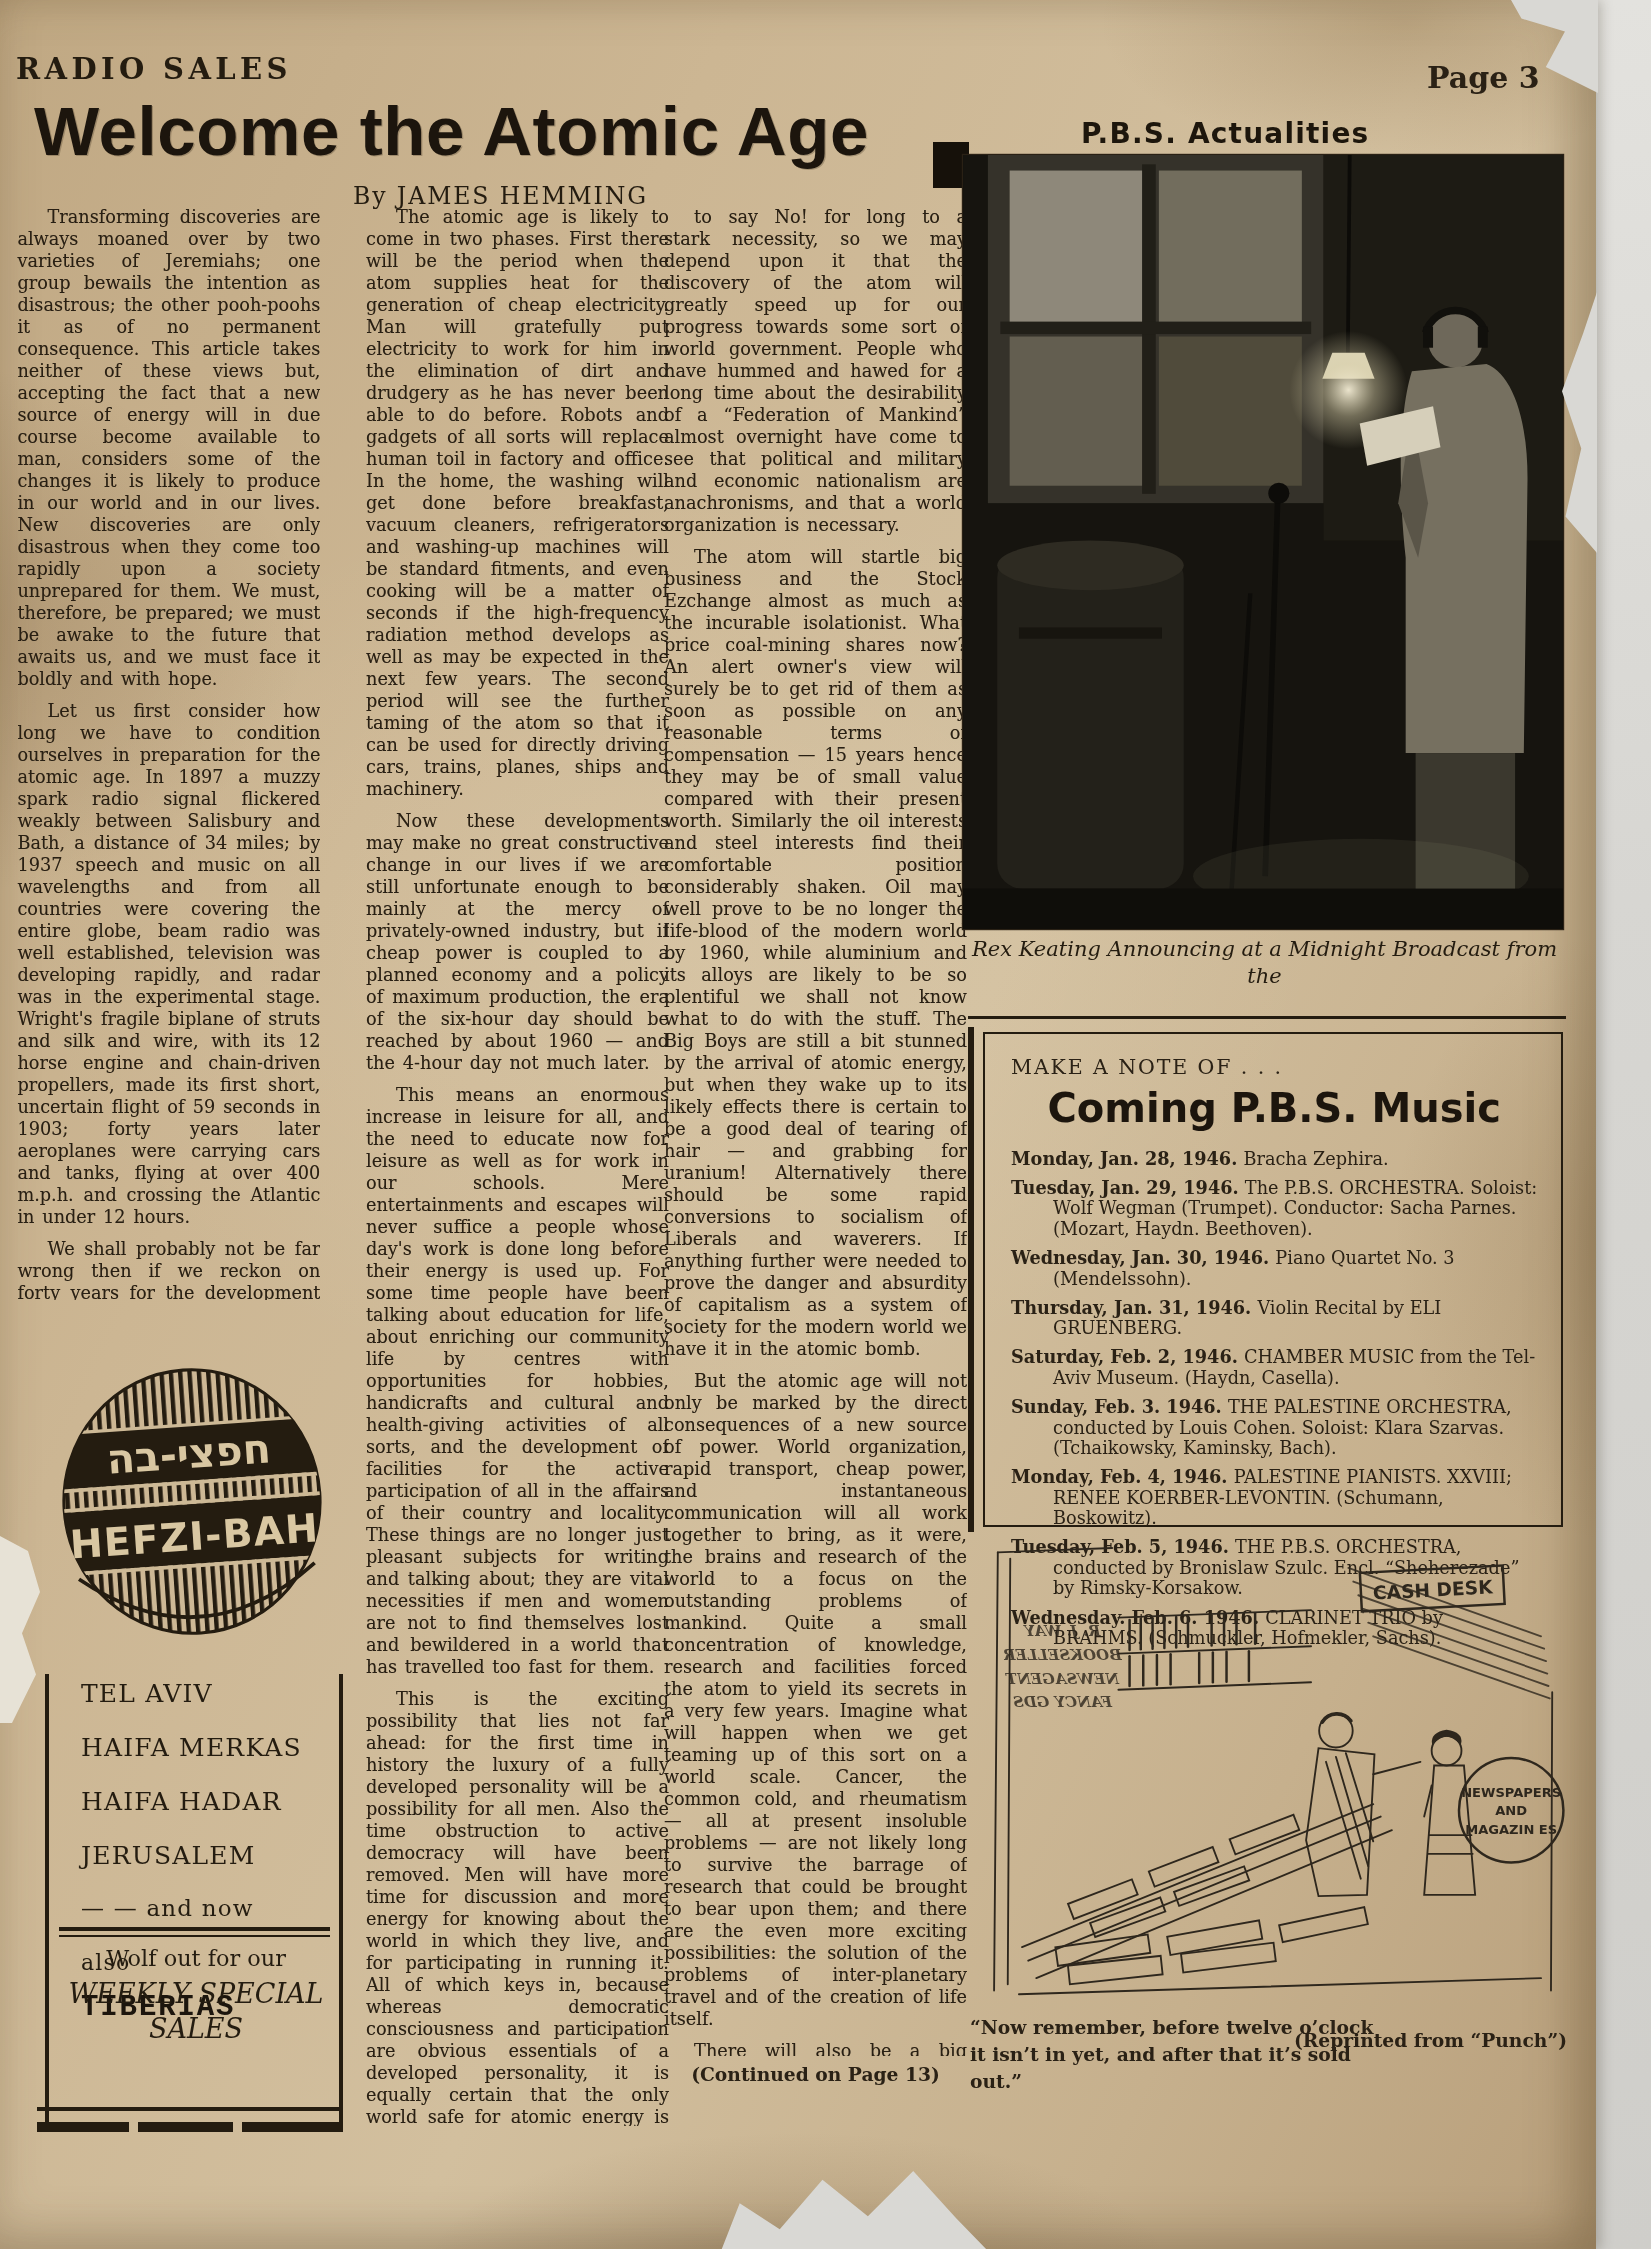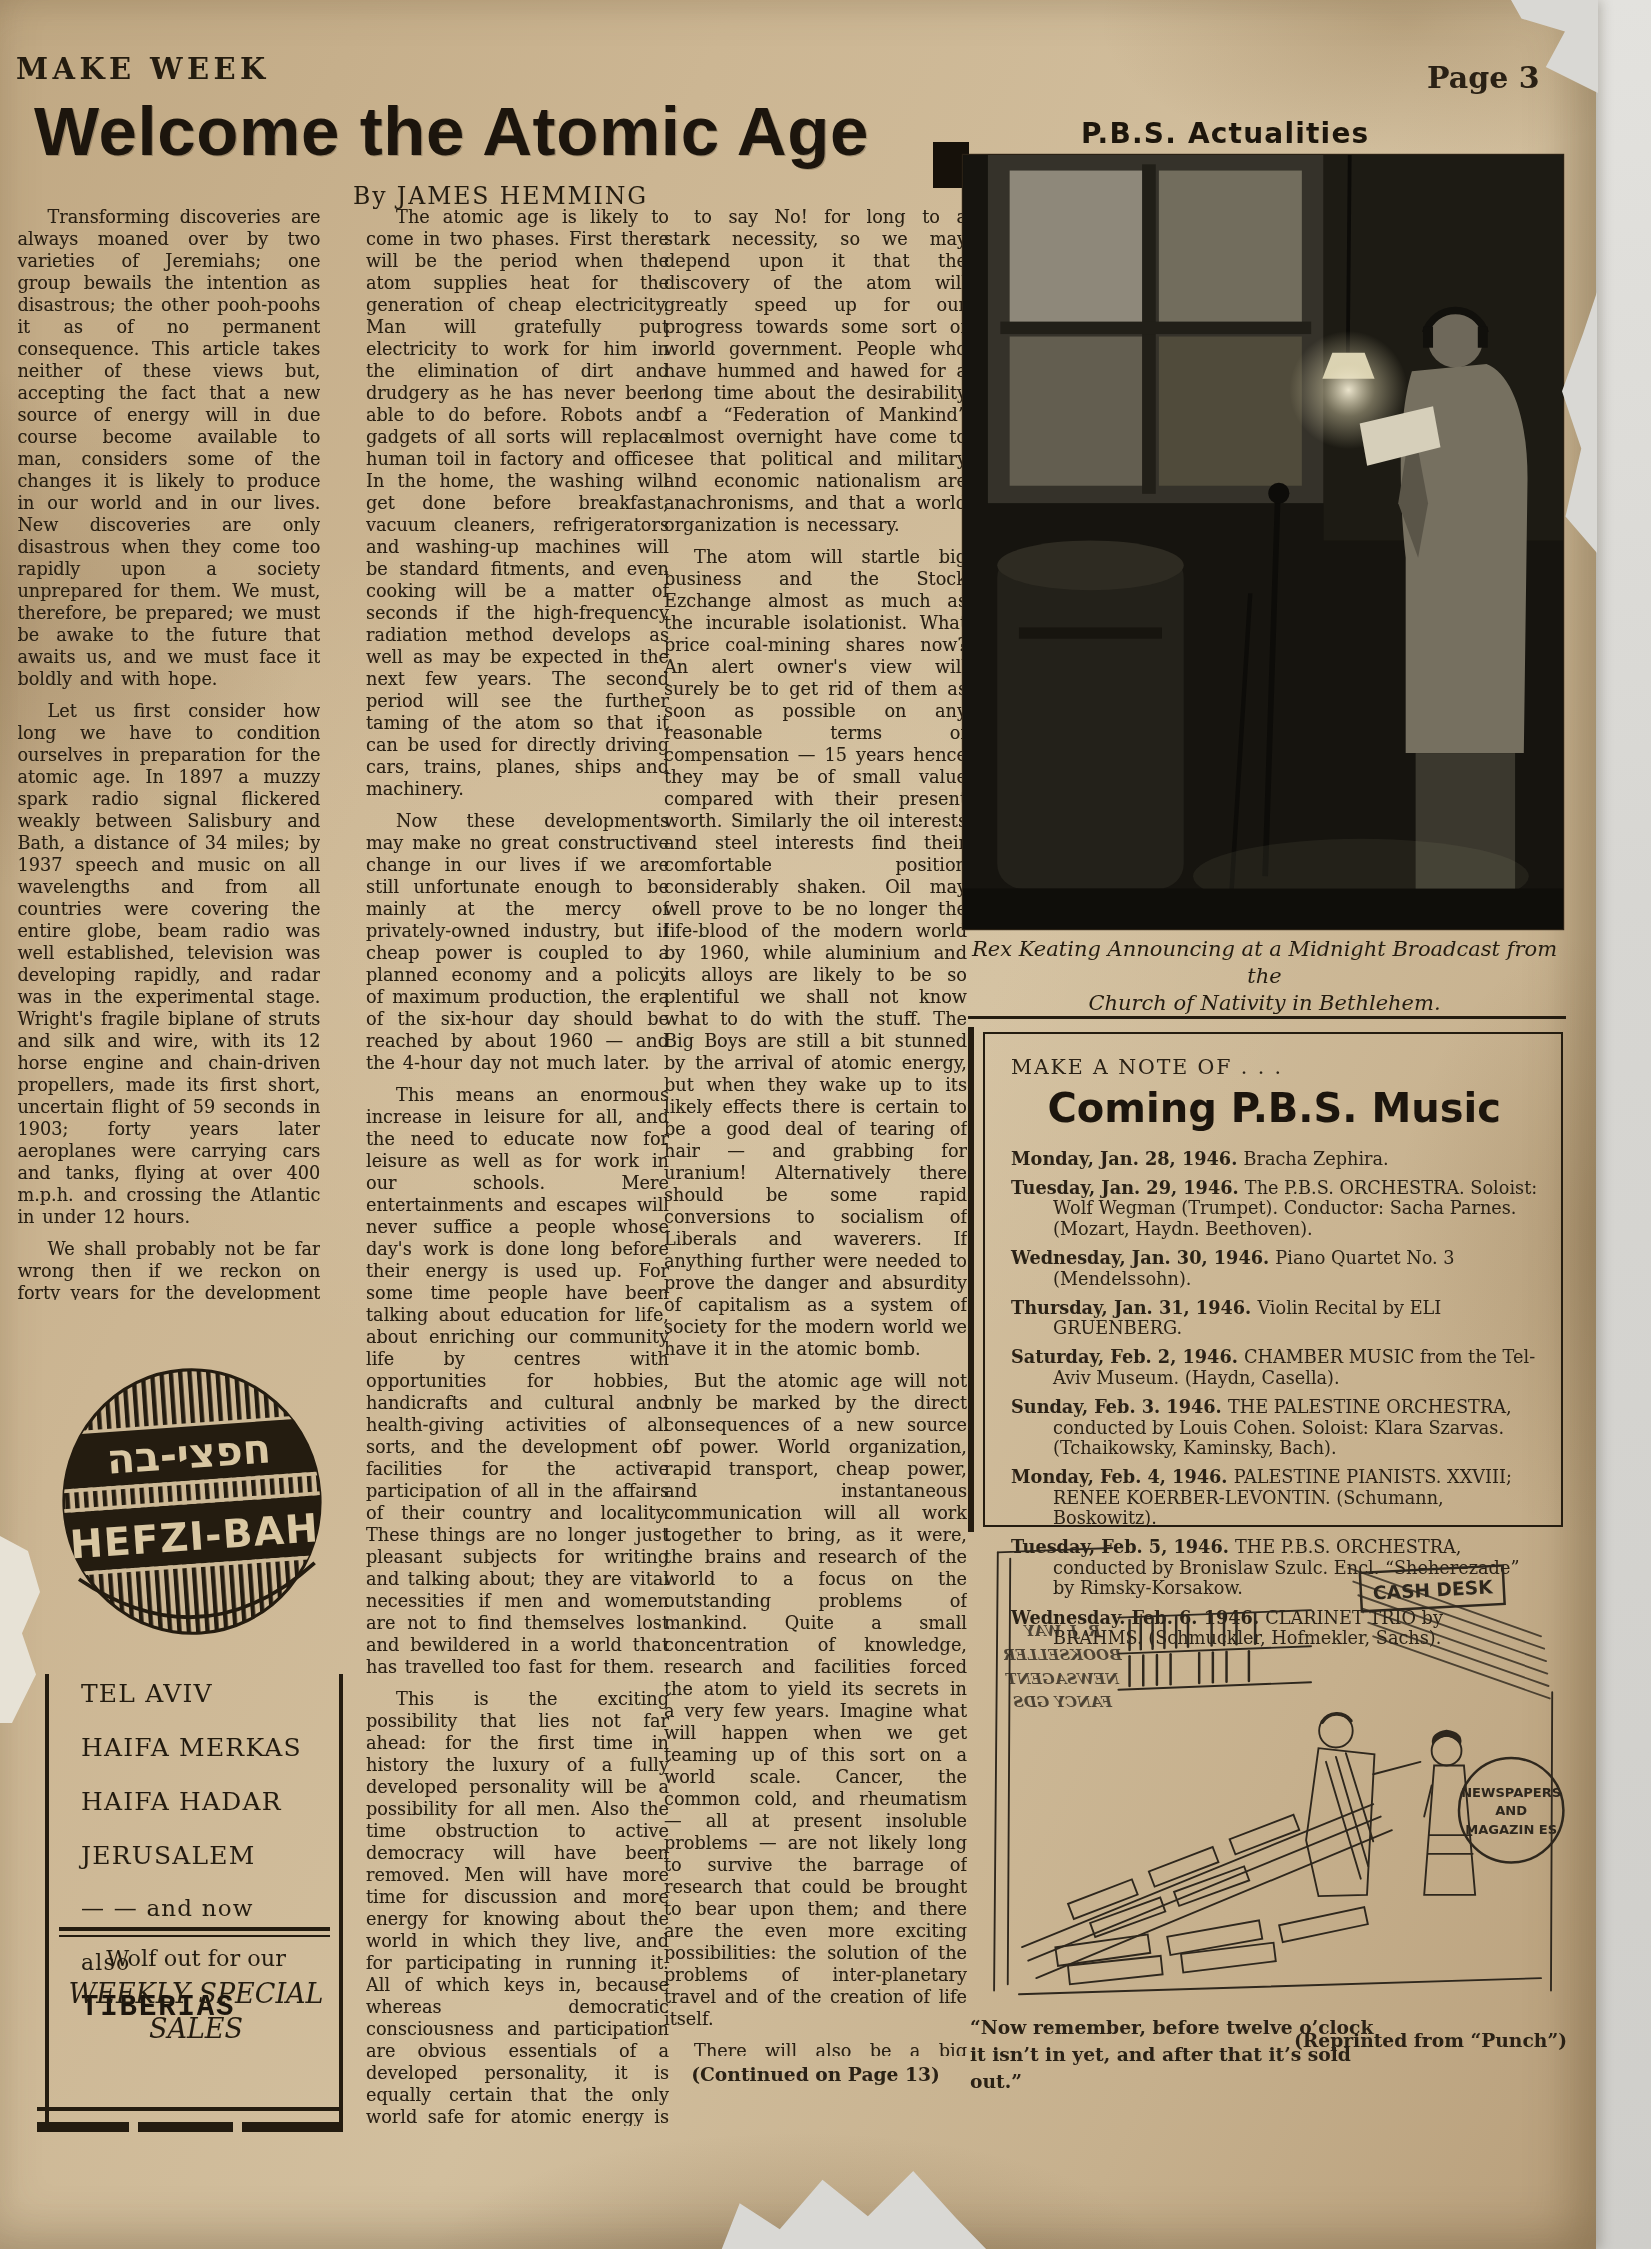--- a/index.html
+++ b/index.html
@@ -103,21 +103,21 @@
   #ad-promo .p2{font-style:italic;font-size:27px;line-height:35px;}
   #ad-bottomline1{position:absolute;left:37px;top:2107px;width:306px;height:4.4px;background:#241c10;}
   #ad-bottomline2{position:absolute;left:37px;top:2122px;width:306px;height:10px;
     background:linear-gradient(90deg,#241c10 0 30%, transparent 30% 33%, #241c10 33% 64%, transparent 64% 67%, #241c10 67% 100%);}
 </style>
 </head>
 <body>
 
 <div id="paper">
 
-  <div id="masthead">MAKE WEEK</div>
+  <div id="masthead">RADIO SALES</div>
   <div id="page-number">Page 3</div>
   <div id="headline">Welcome the Atomic Age</div>
   <div id="ink-block"></div>
   <div id="byline">By JAMES HEMMING</div>
   <div id="pbs-heading">P.B.S. Actualities</div>
 
   <div id="col1" class="col">
       <p>Transforming discoveries are always moaned over by two varieties of Jeremiahs; one group bewails the intention as disastrous; the other pooh-poohs it as of no permanent consequence. This article takes neither of these views but, accepting the fact that a new source of energy will in due course become available to man, considers some of the changes it is likely to produce in our world and in our lives. New discoveries are only disastrous when they come too rapidly upon a society unprepared for them. We must, therefore, be prepared; we must be awake to the future that awaits us, and we must face it boldly and with hope.</p>
       <p>Let us first consider how long we have to condition ourselves in preparation for the atomic age. In 1897 a muzzy spark radio signal flickered weakly between Salisbury and Bath, a distance of 34 miles; by 1937 speech and music on all wavelengths and from all countries were covering the entire globe, beam radio was well established, television was developing rapidly, and radar was in the experimental stage. Wright's fragile biplane of struts and silk and wire, with its 12 horse engine and chain-driven propellers, made its first short, uncertain flight of 59 seconds in 1903; forty years later aeroplanes were carrying cars and tanks, flying at over 400 m.p.h. and crossing the Atlantic in under 12 hours.</p>
       <p>We shall probably not be far wrong then if we reckon on forty years for the development of readily available energy from the date when Rutherford split the atom in 1919. This brings us to about 1960 as the time when atomic energy will probably have solved man's power problem throughout the world. That is not long. We must start thinking, acting now.</p>
@@ -174,21 +174,20 @@
 
       <line x1="486" y1="1160" x2="506" y2="556" stroke="#0d0c09" stroke-width="9"></line>
       <circle cx="508" cy="544" r="17" fill="#0d0c09"></circle>
       <line x1="428" y1="1245" x2="462" y2="705" stroke="#0d0c09" stroke-width="7"></line>
       <ellipse cx="640" cy="1160" rx="270" ry="60" fill="#d8cfa9" opacity="0.07"></ellipse>
       <rect x="0" y="1180" width="965" height="65" fill="#0f0e0a"></rect>
     </svg>
   </div>
   <div id="photo-caption">
     <div>Rex Keating Announcing at a Midnight Broadcast from the</div>
-    <div>Church of Nativity in Bethlehem.</div>
   </div>
 
   <div id="music-topline"></div>
   <div id="music-leftbar"></div>
   <div id="music-box">
     <div id="music-kicker">MAKE A NOTE OF . . .</div>
     <div id="music-title">Coming P.B.S. Music</div>
     <div>
         <p class="listing"><span class="ldate">Monday, Jan. 28, 1946.  </span><span>Bracha Zephira.</span></p>
         <p class="listing"><span class="ldate">Tuesday, Jan. 29, 1946.  </span><span>The P.B.S. ORCHESTRA. Soloist: Wolf Wegman (Trumpet). Conductor: Sacha Parnes. (Mozart, Haydn. Beethoven).</span></p>

